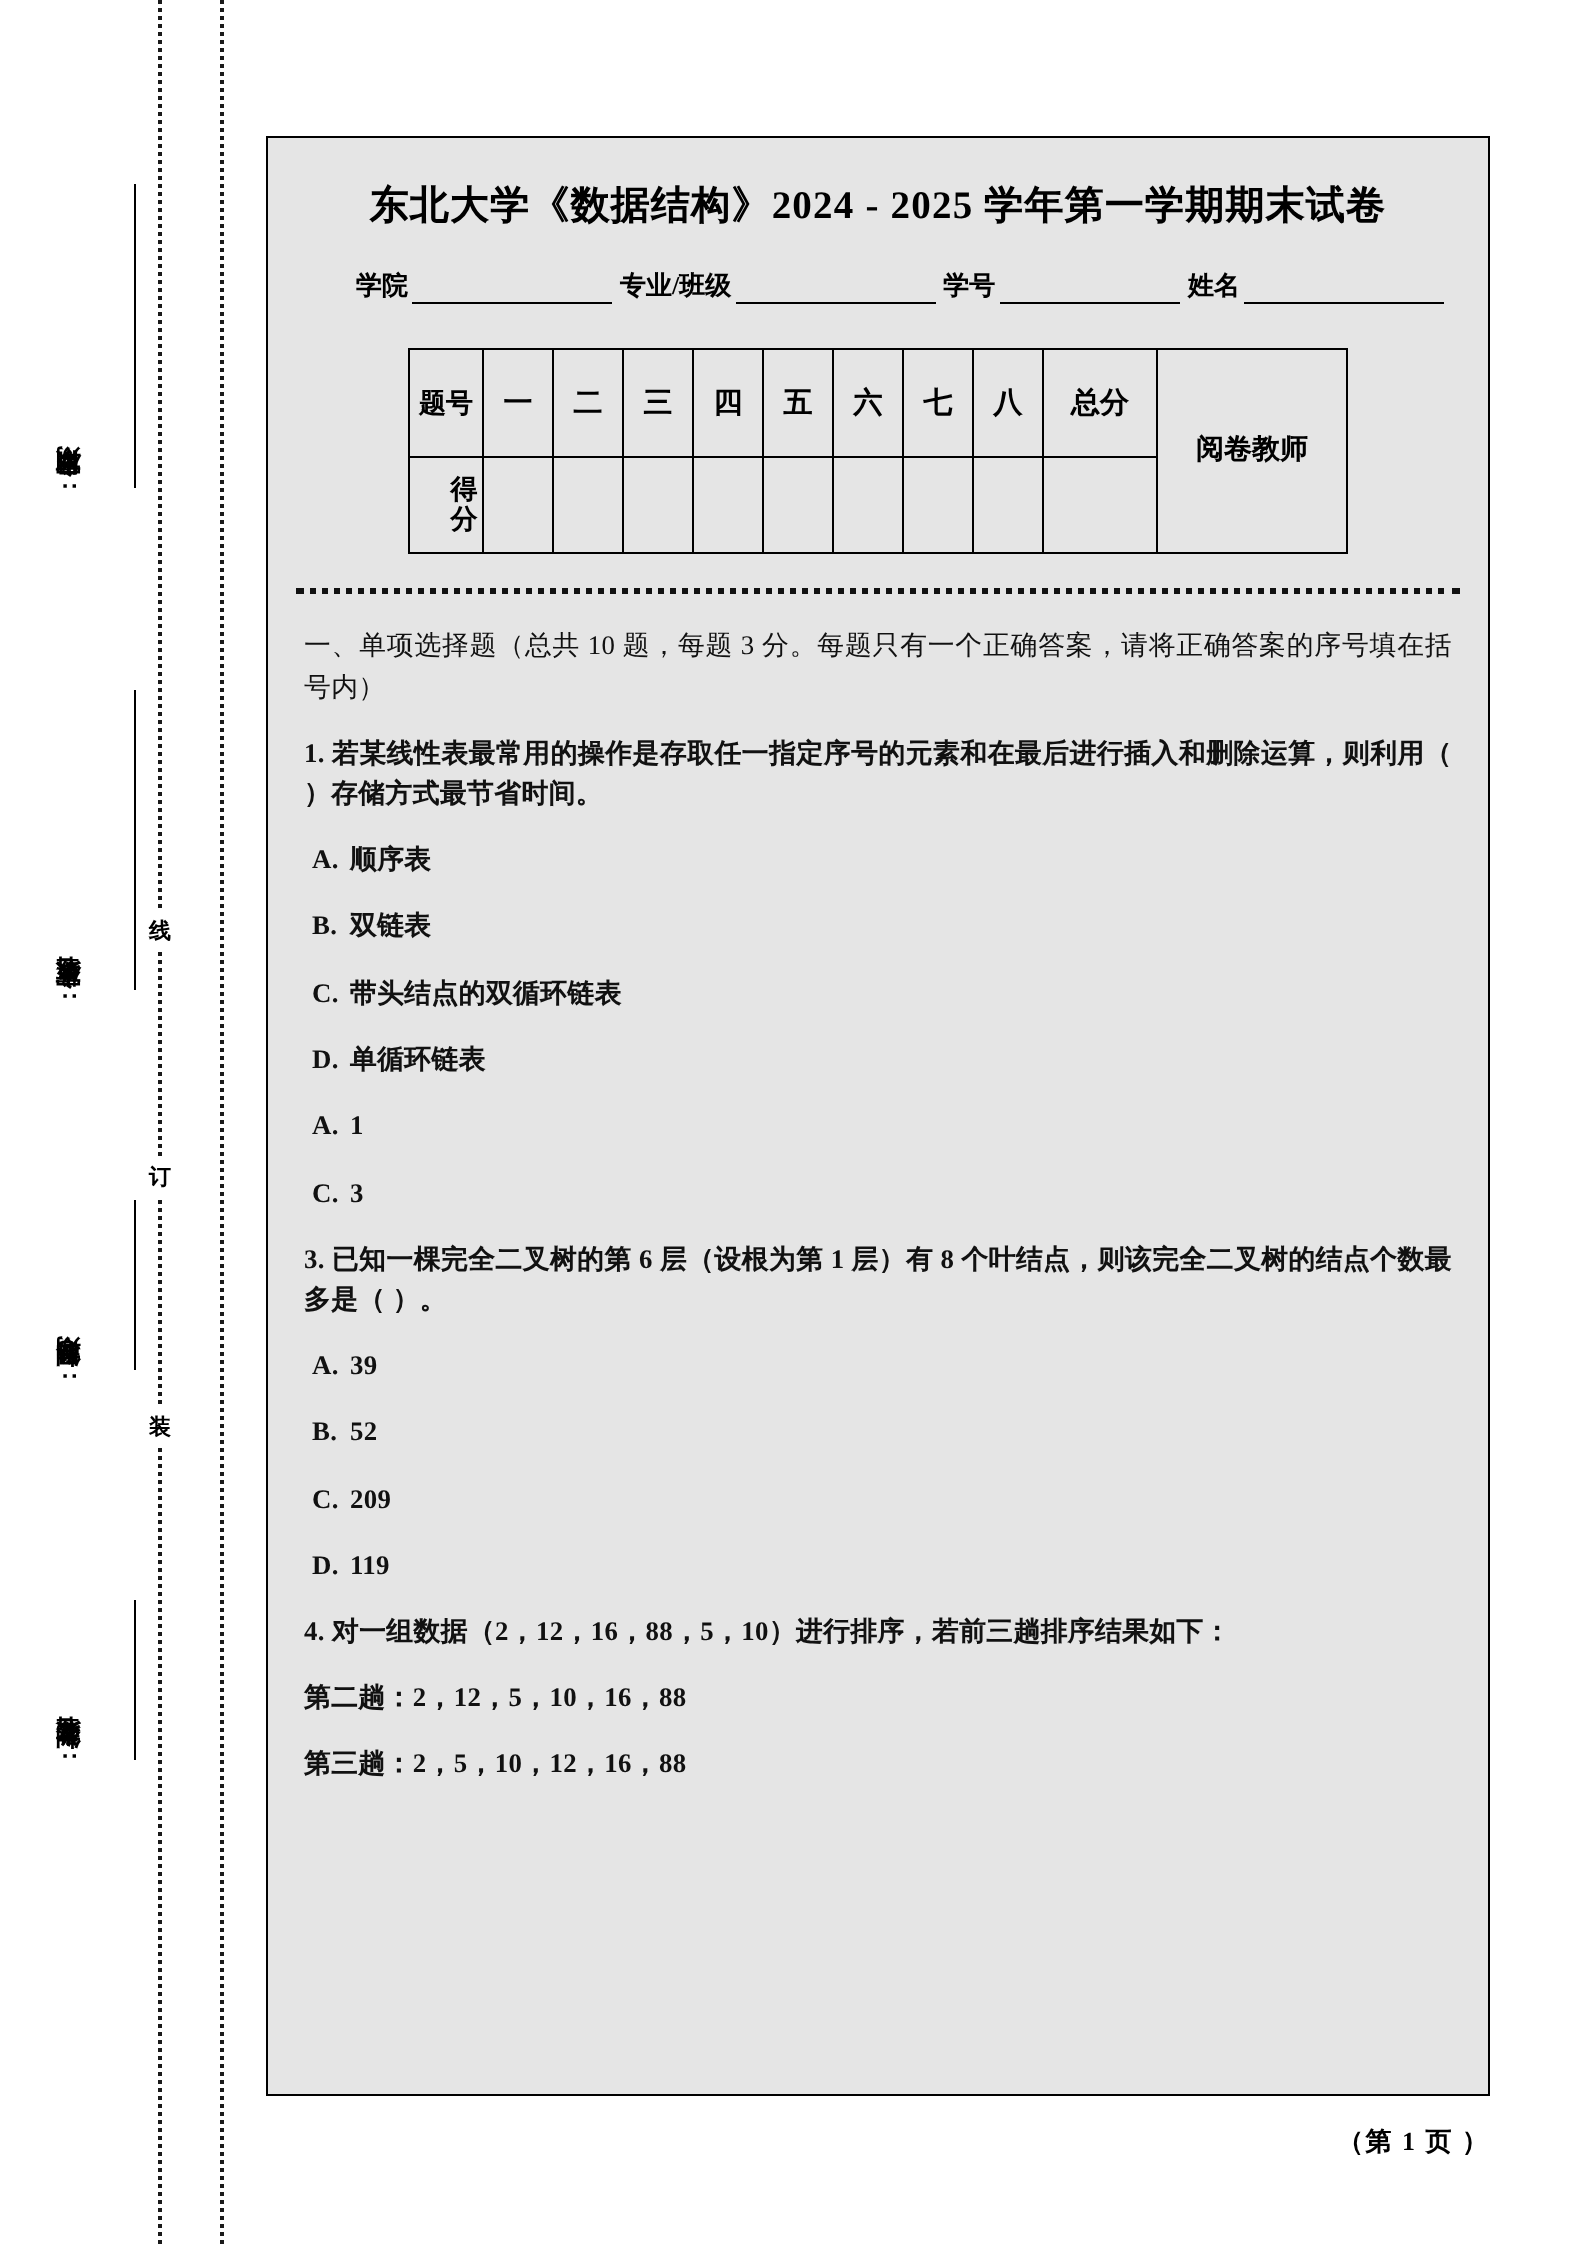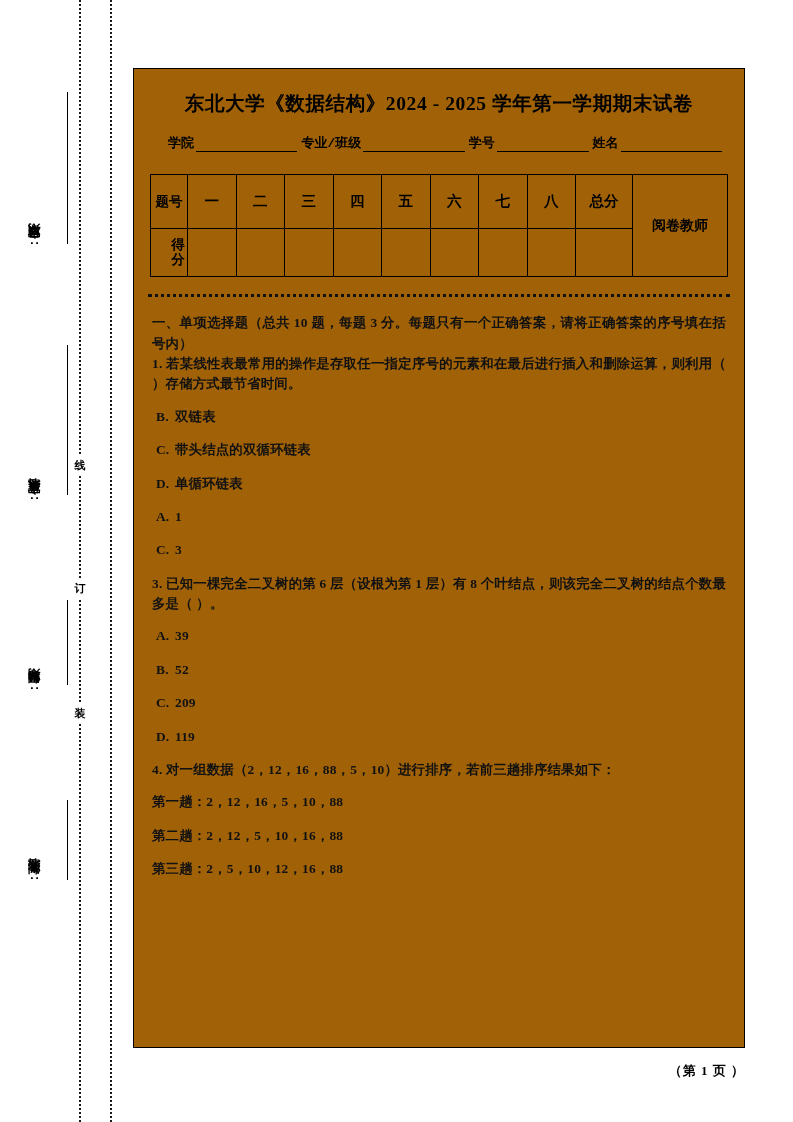--- a/index.html
+++ b/index.html
@@ -73,41 +73,41 @@
 
   
   #exam-frame {
     position: absolute;
     left: 133px;
     top: 68px;
     width: 612px;
     height: 980px;
     border: 1.6px solid #000;
     box-sizing: border-box;
-    background: #a16207;
+    background: #e5e5e5;
   }
 
   #paper-title {
     text-align: center;
     font-family: "Liberation Serif", "DejaVu Serif", serif;
     font-size: 19.5px;
     font-weight: bold;
     letter-spacing: 0.6px;
     margin: 22px 0 0 0;
     padding: 0 14px;
     line-height: 1.3;
   }
 
   
   #student-info {
     display: flex;
     align-items: flex-end;
-    margin: 18px 22px 0 34px;
+    margin: 18px 22px 0 44px;
     font-size: 13px;
-    font-family: Liberation Mono, monospace;
+    font-family: Liberation Serif, serif;
     font-weight: bold;
     justify-content: space-between;
   }
   #student-info .lbl {
     white-space: nowrap;
     padding-right: 2px;
     font-size: 13px;
   }
   #student-info .blank {
     flex: 1 1 auto;
@@ -117,21 +117,21 @@
   }
   #student-info .blank.w-dept { flex-grow: 1.05; }
   #student-info .blank.w-major { flex-grow: 1.05; }
   #student-info .blank.w-id { flex-grow: 0.95; }
   #student-info .blank.w-name { flex-grow: 1.05; margin-right: 0; }
 
   
   #score-table {
     border-collapse: collapse;
     margin: 22px auto 4px auto;
-    width: 578px;
+    width: 470px;
     table-layout: fixed;
   }
   #score-table td {
     border: 1.1px solid #000;
     text-align: center;
     vertical-align: middle;
     font-family: "Liberation Serif", "DejaVu Serif", serif;
     font-size: 14.5px;
     font-weight: bold;
     padding: 0;
@@ -161,21 +161,22 @@
 
   
   #question-body {
     margin: 16px 18px 0 18px;
     font-family: "Liberation Serif", "DejaVu Serif", serif;
     font-size: 13.4px;
     line-height: 1.52;
     color: #111;
   }
   .section-head {
-    font-weight: bold;
+    font-weight: normal;
+    margin-bottom: 13px;
     text-align: justify;
     letter-spacing: 0.2px;
   }
   .question {
     font-weight: bold;
     margin: 0 0 12px 0;
     text-align: justify;
     letter-spacing: 0.2px;
   }
   .option {
@@ -272,32 +273,32 @@
         </tr>
       </tbody>
   </table>
 
   <div id="divider"></div>
 
   <div id="question-body">
     <div class="section-head">一、单项选择题（总共 10 题，每题 3 分。每题只有一个正确答案，请将正确答案的序号填在括号内）</div>
     <div id="items-host">
         <div class="question">1.  若某线性表最常用的操作是存取任一指定序号的元素和在最后进行插入和删除运算，则利用（   ）存储方式最节省时间。</div>
+        <div class="option"><span class="opt-key">A.</span><span>顺序表</span></div>
         <div class="option"><span class="opt-key">B.</span><span>双链表</span></div>
         <div class="option"><span class="opt-key">C.</span><span>带头结点的双循环链表</span></div>
         <div class="option"><span class="opt-key">D.</span><span>单循环链表</span></div>
         <div class="option"><span class="opt-key">A.</span><span>1</span></div>
         <div class="option"><span class="opt-key">C.</span><span>3</span></div>
         <div class="question">3.  已知一棵完全二叉树的第 6 层（设根为第 1 层）有 8 个叶结点，则该完全二叉树的结点个数最多是（   ）。</div>
         <div class="option"><span class="opt-key">A.</span><span>39</span></div>
         <div class="option"><span class="opt-key">B.</span><span>52</span></div>
         <div class="option"><span class="opt-key">C.</span><span>209</span></div>
         <div class="option"><span class="opt-key">D.</span><span>119</span></div>
         <div class="question">4.  对一组数据（2，12，16，88，5，10）进行排序，若前三趟排序结果如下：</div>
-        <div class="subline">第一趟：2，12，16，5，10，88</div>
         <div class="subline">第二趟：2，12，5，10，16，88</div>
         <div class="subline">第三趟：2，5，10，12，16，88</div>
       </div>
   </div>
 
 </div>
 
 <div id="page-footer">（第 1 页 ）</div>
 
 </body></html>

